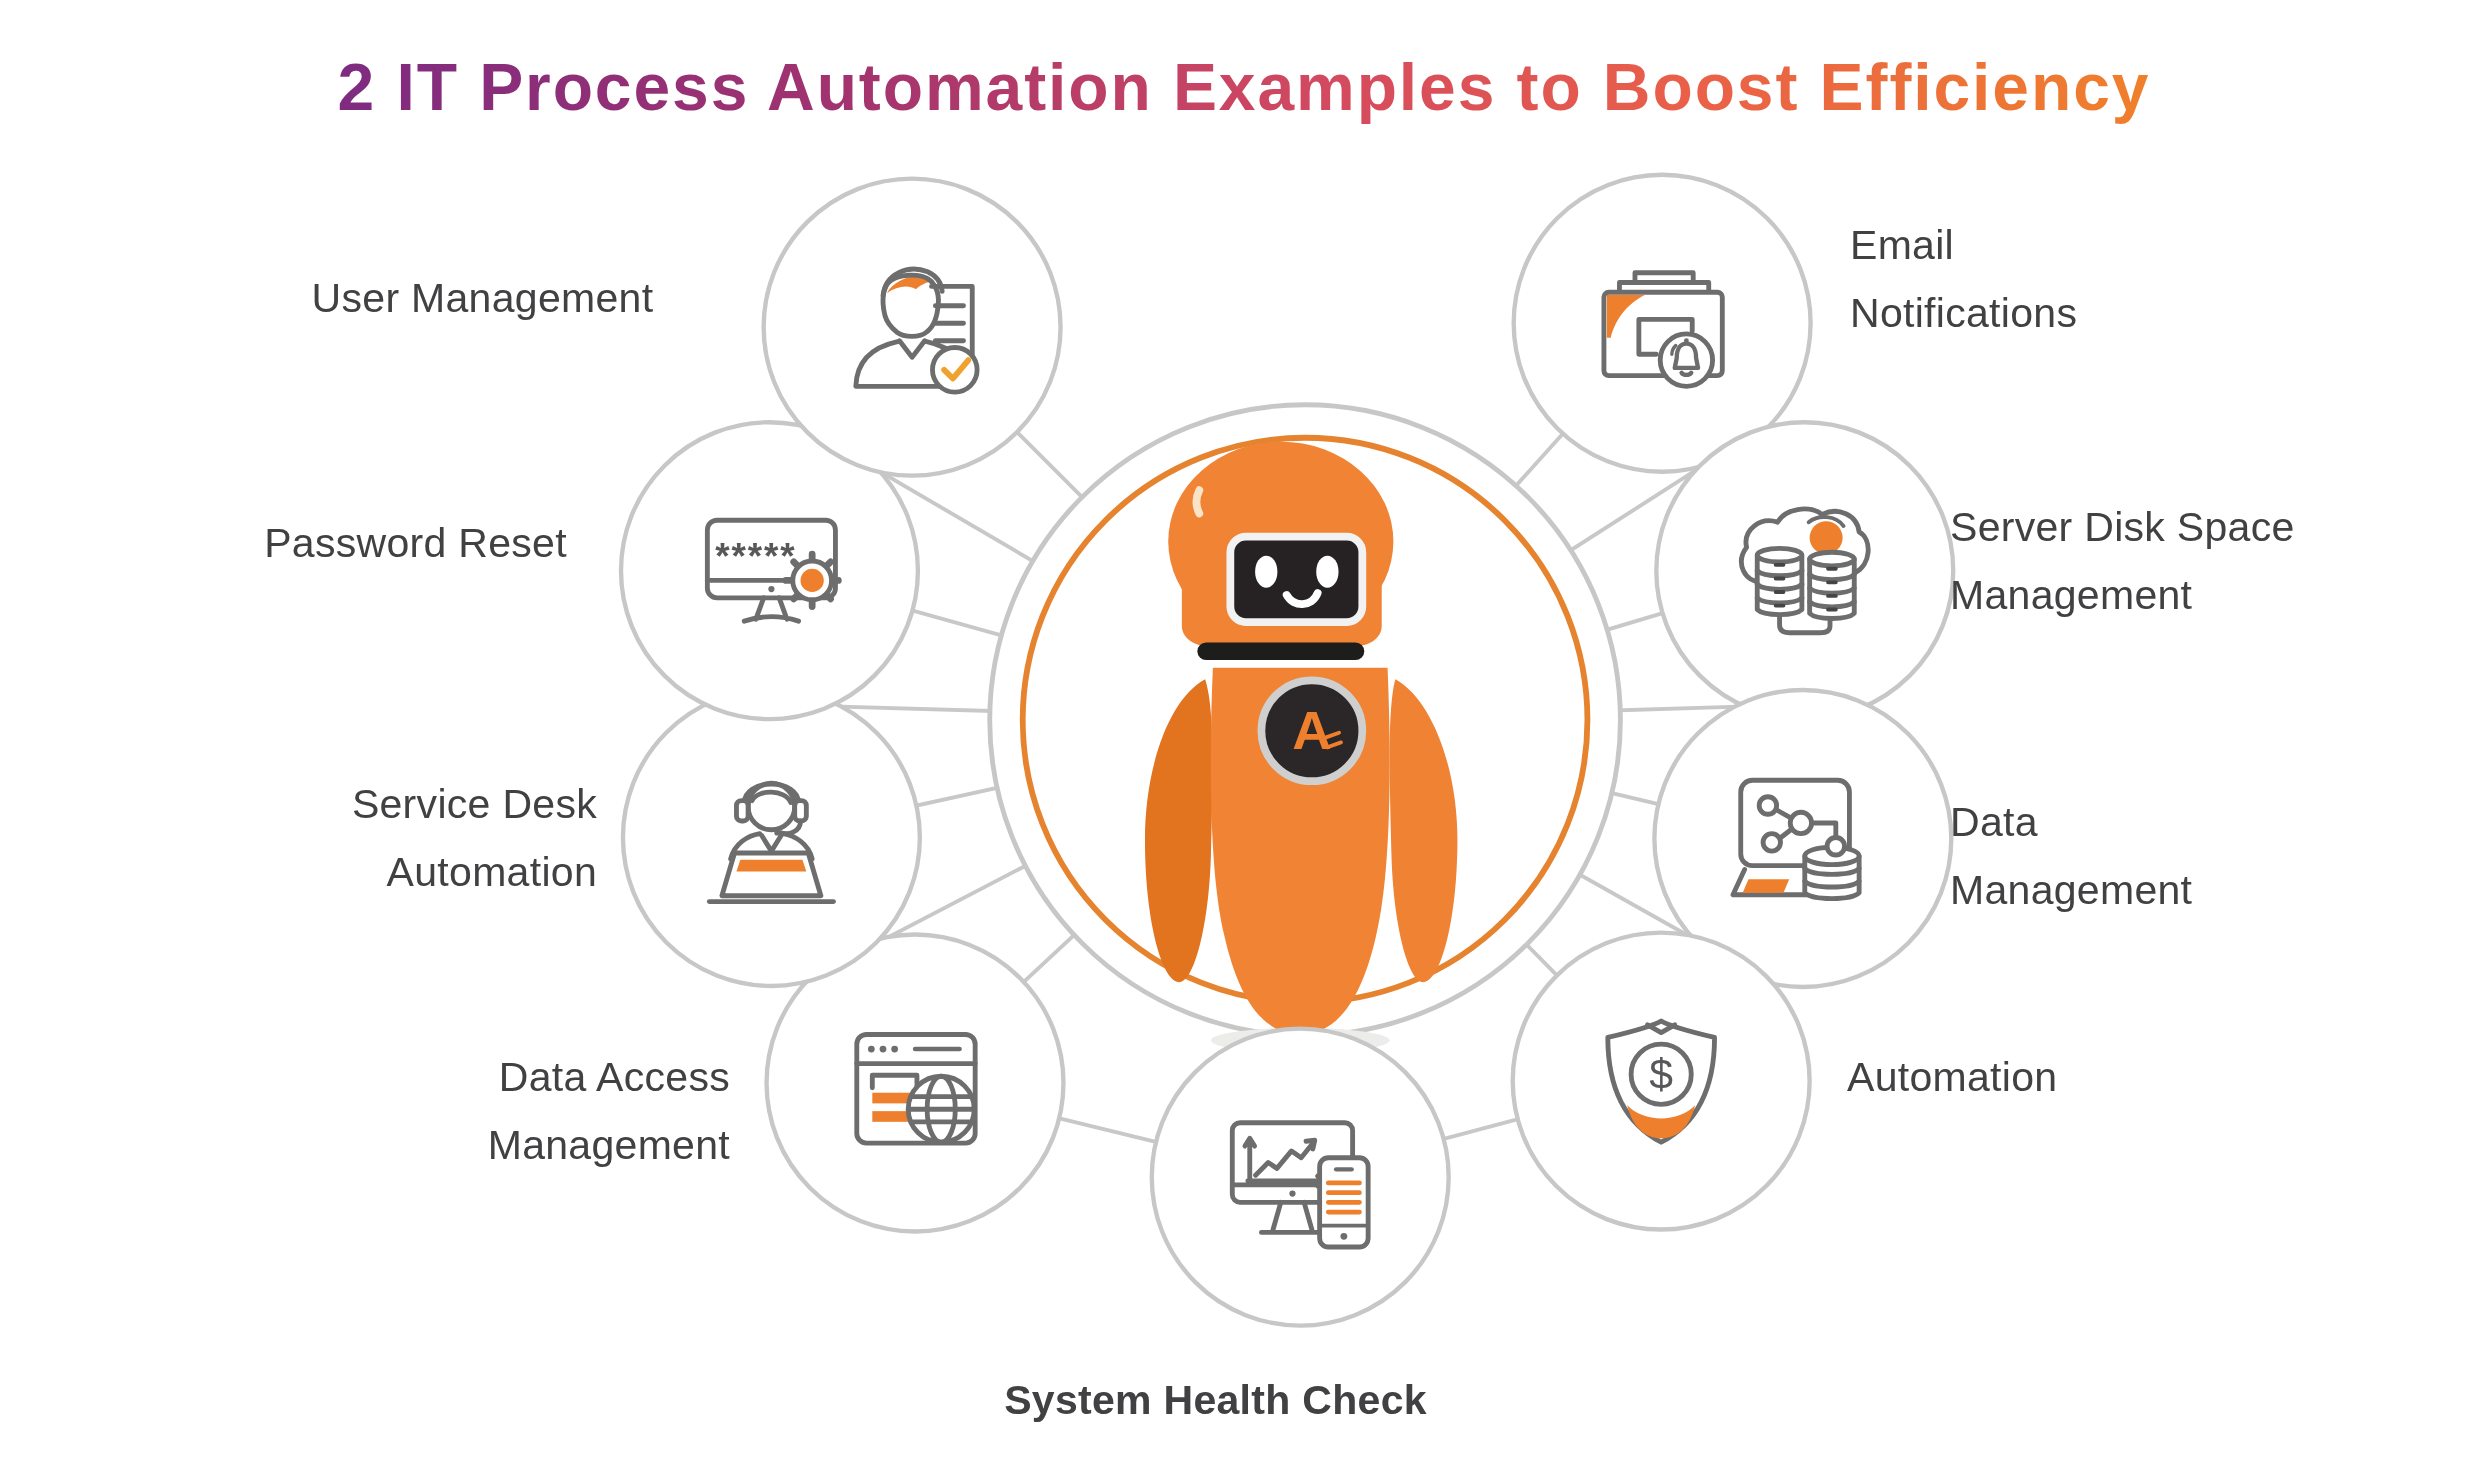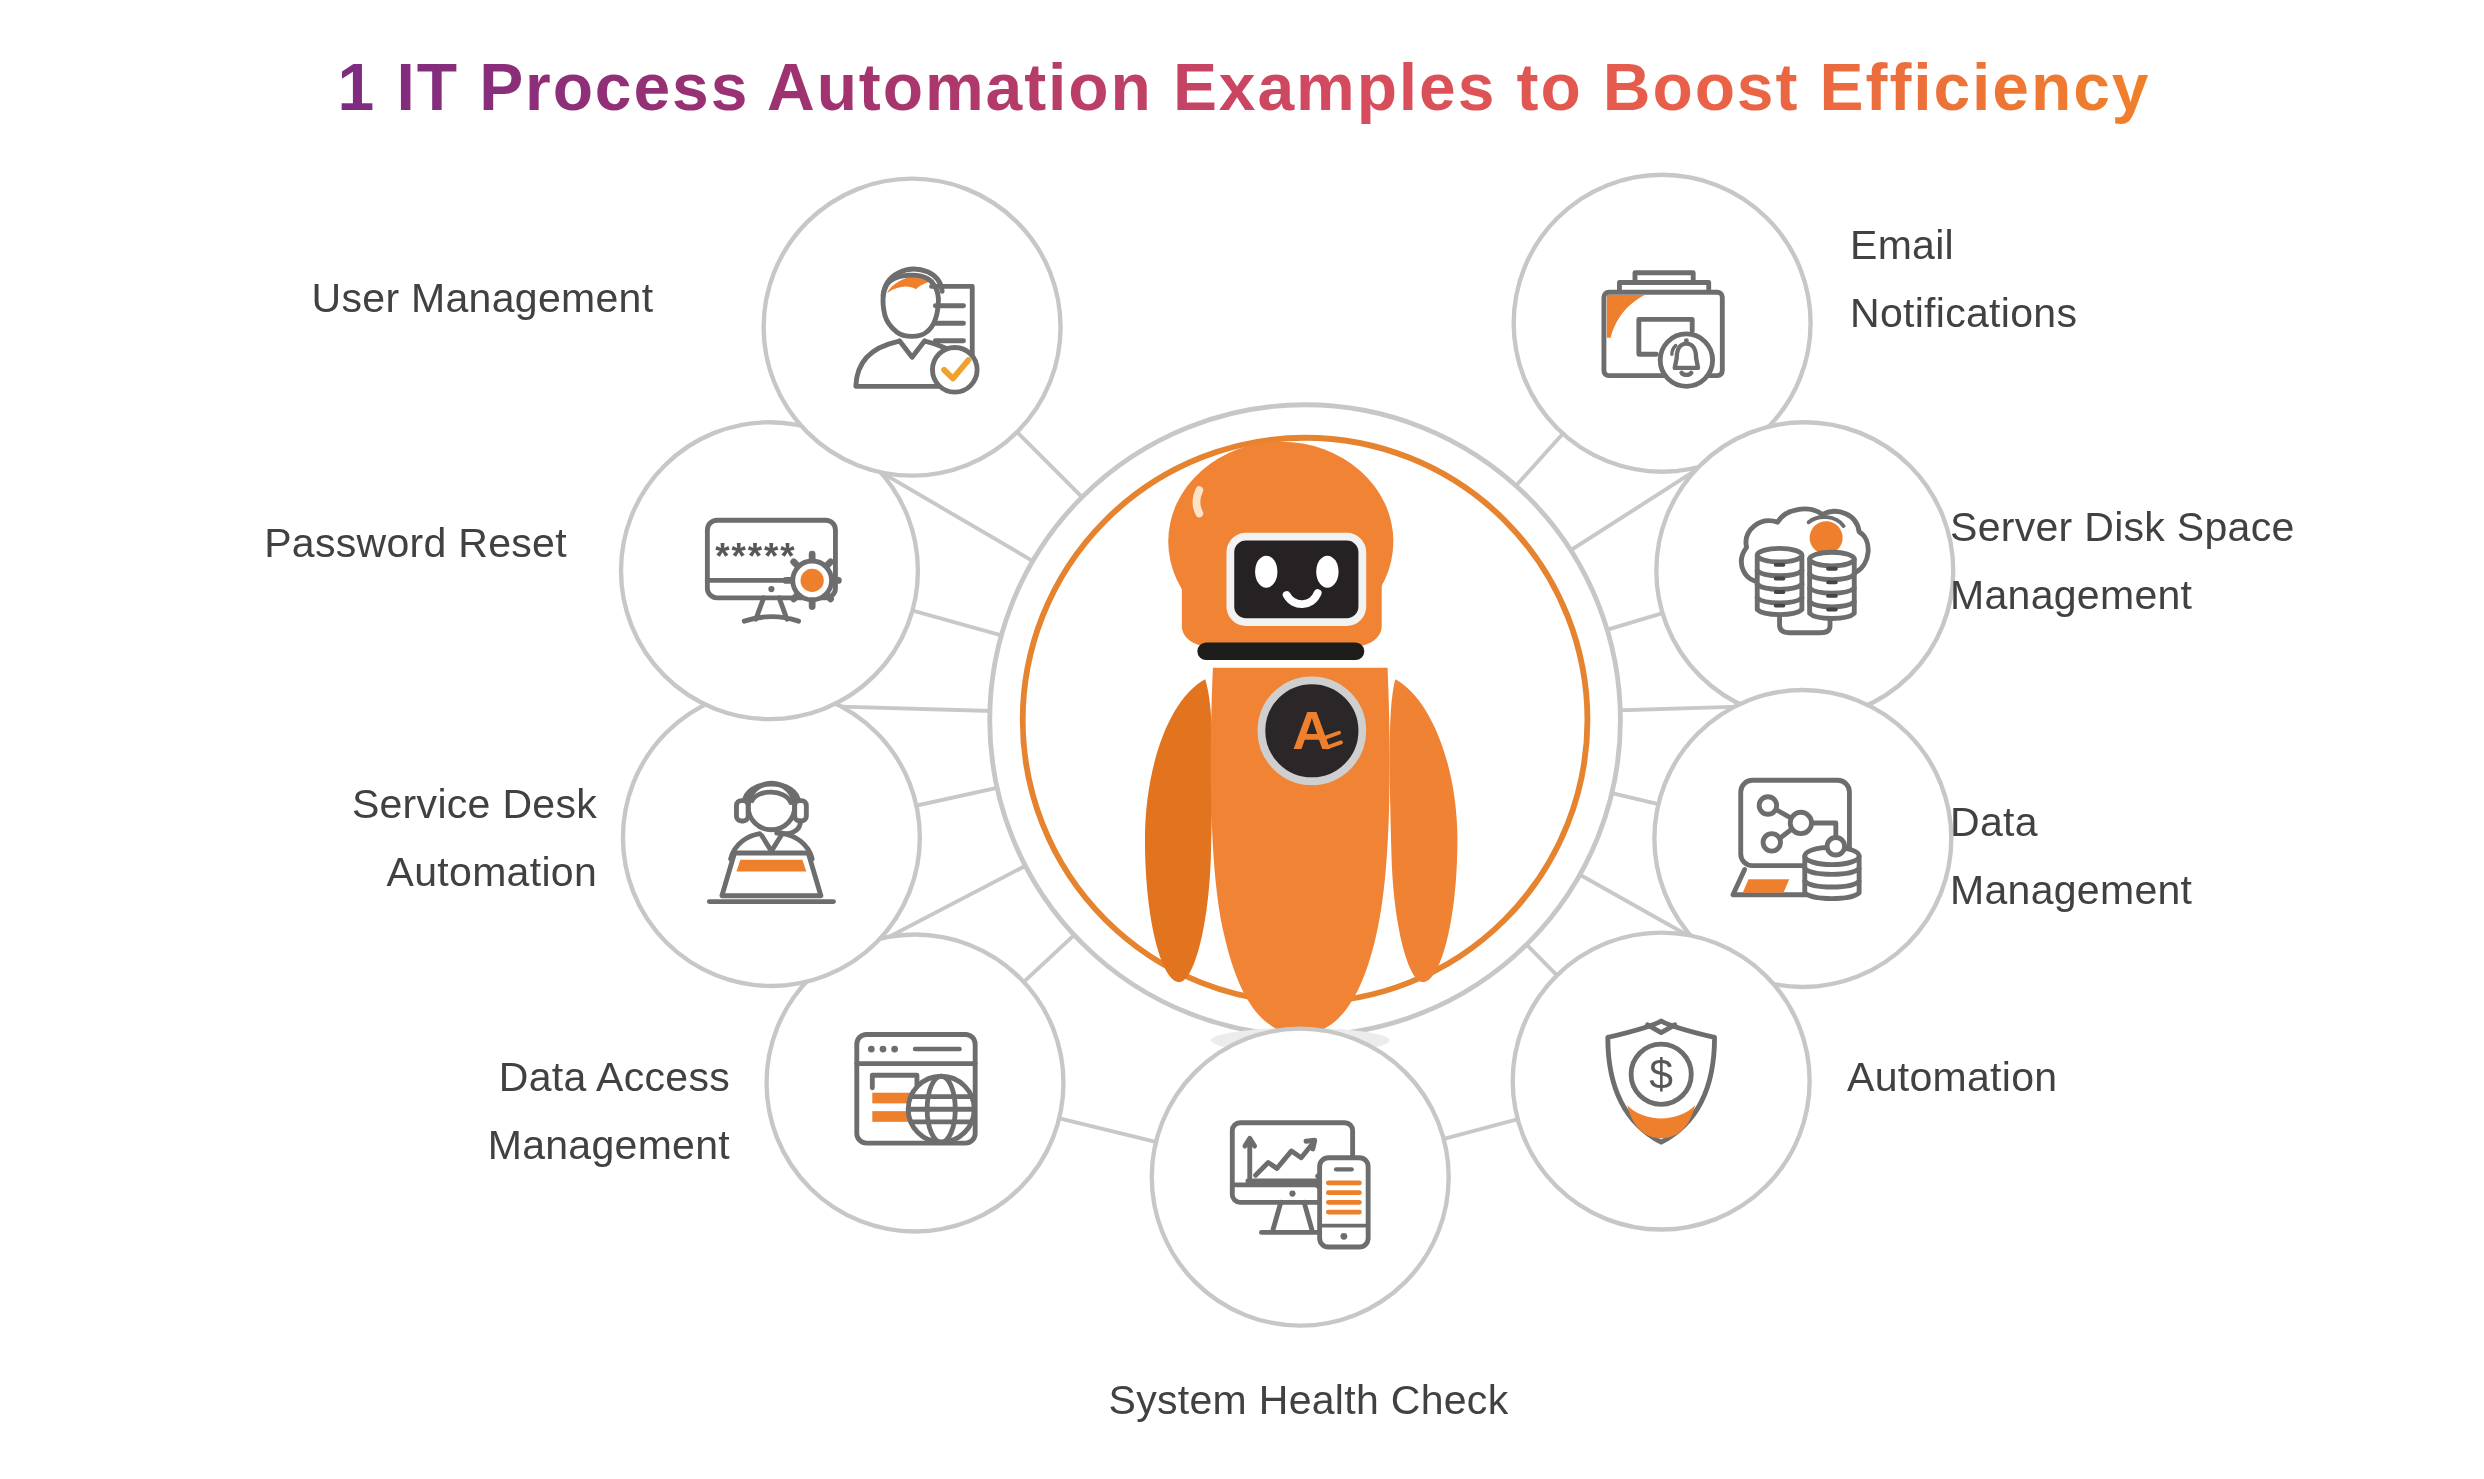--- a/index.html
+++ b/index.html
@@ -19,21 +19,21 @@
     line-height:68px;letter-spacing:0.3px;
   }
   .label span{display:block;}
   .al-c{text-align:center;} .al-r{text-align:right;} .al-l{text-align:left;}
 </style>
 </head>
 <body>
 
 <div id="stage">
 
-  <div id="title">1 IT Process Automation Examples to Boost Efficiency</div>
+  <div id="title">2 IT Process Automation Examples to Boost Efficiency</div>
 
   <svg id="diagram" width="2484" height="1480" viewBox="0 0 2560 1525">
 
     <g stroke="#C8C8C8" stroke-width="4" stroke-linecap="round">
       <line x1="1345" y1="742" x2="940" y2="337"></line>
       <line x1="1345" y1="742" x2="793" y2="588"></line>
       <line x1="1345" y1="742" x2="795" y2="863"></line>
       <line x1="1345" y1="742" x2="943" y2="1116"></line>
       <line x1="1345" y1="742" x2="1340" y2="1213"></line>
       <line x1="1345" y1="742" x2="1712" y2="1114"></line>
@@ -224,21 +224,21 @@
   <div class="label al-r" style="left:209px;top:770px;width:388px;">
     <span>Service Desk</span>
     <span>Automation</span>
   </div>
 
   <div class="label al-r" style="left:342px;top:1043px;width:388px;">
     <span>Data Access</span>
     <span>Management</span>
   </div>
 
-  <div class="label al-c" style="left:1066px;top:1366px;width:485px;">
+  <div class="label al-c" style="left:973px;top:1366px;width:485px;font-weight:bold;">
     <span>System Health Check</span>
   </div>
 
   <div class="label al-l" style="left:1847px;top:1043px;width:505px;">
     <span>Automation</span>
   </div>
 
   <div class="label al-l" style="left:1950px;top:788px;width:505px;">
     <span>Data</span>
     <span>Management</span>

